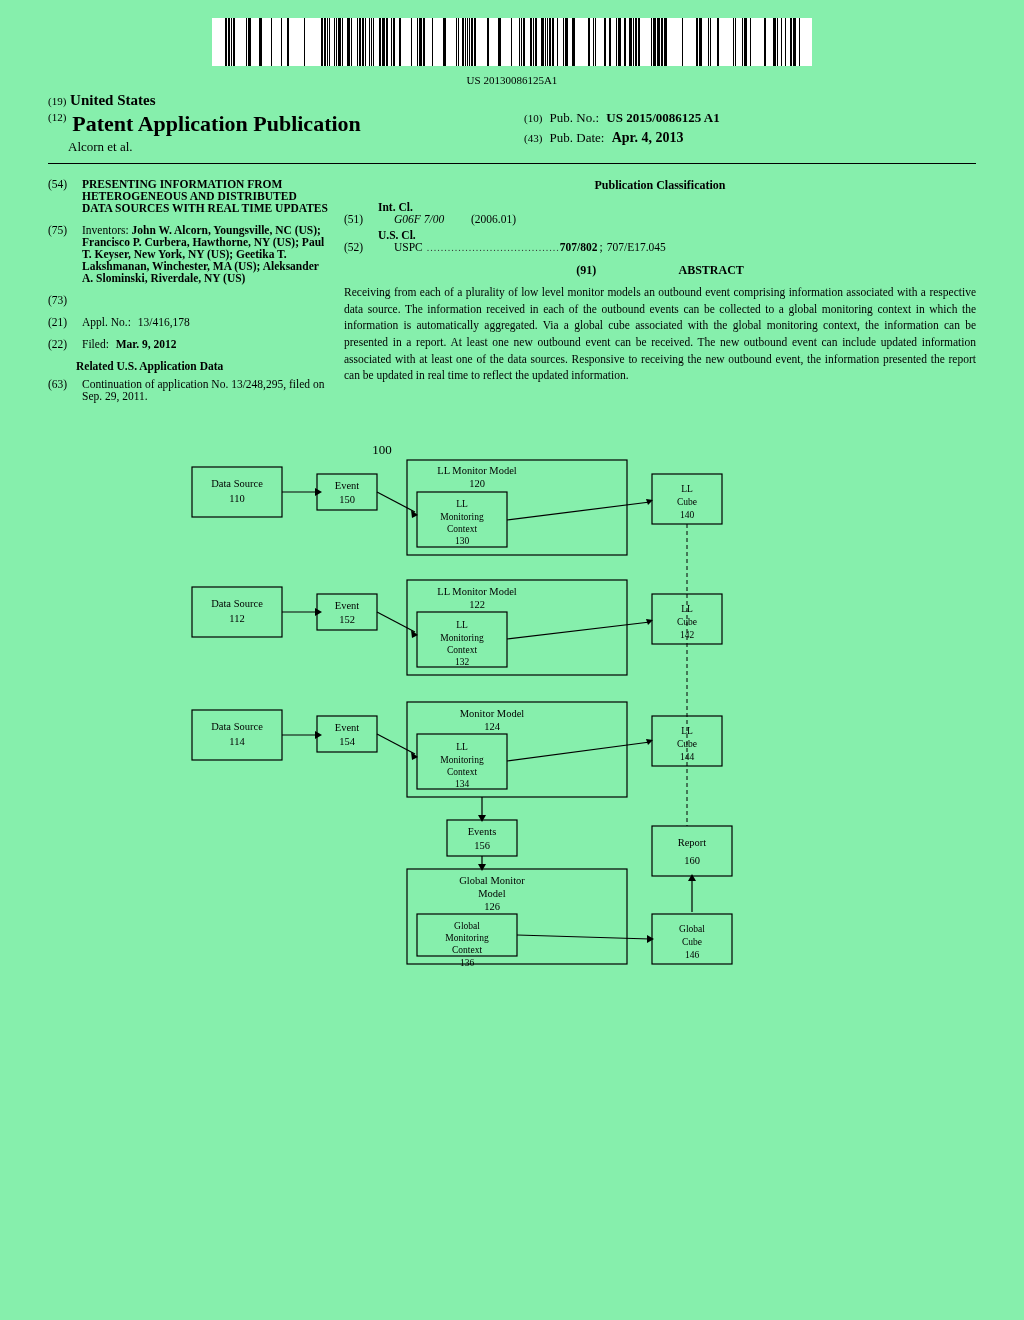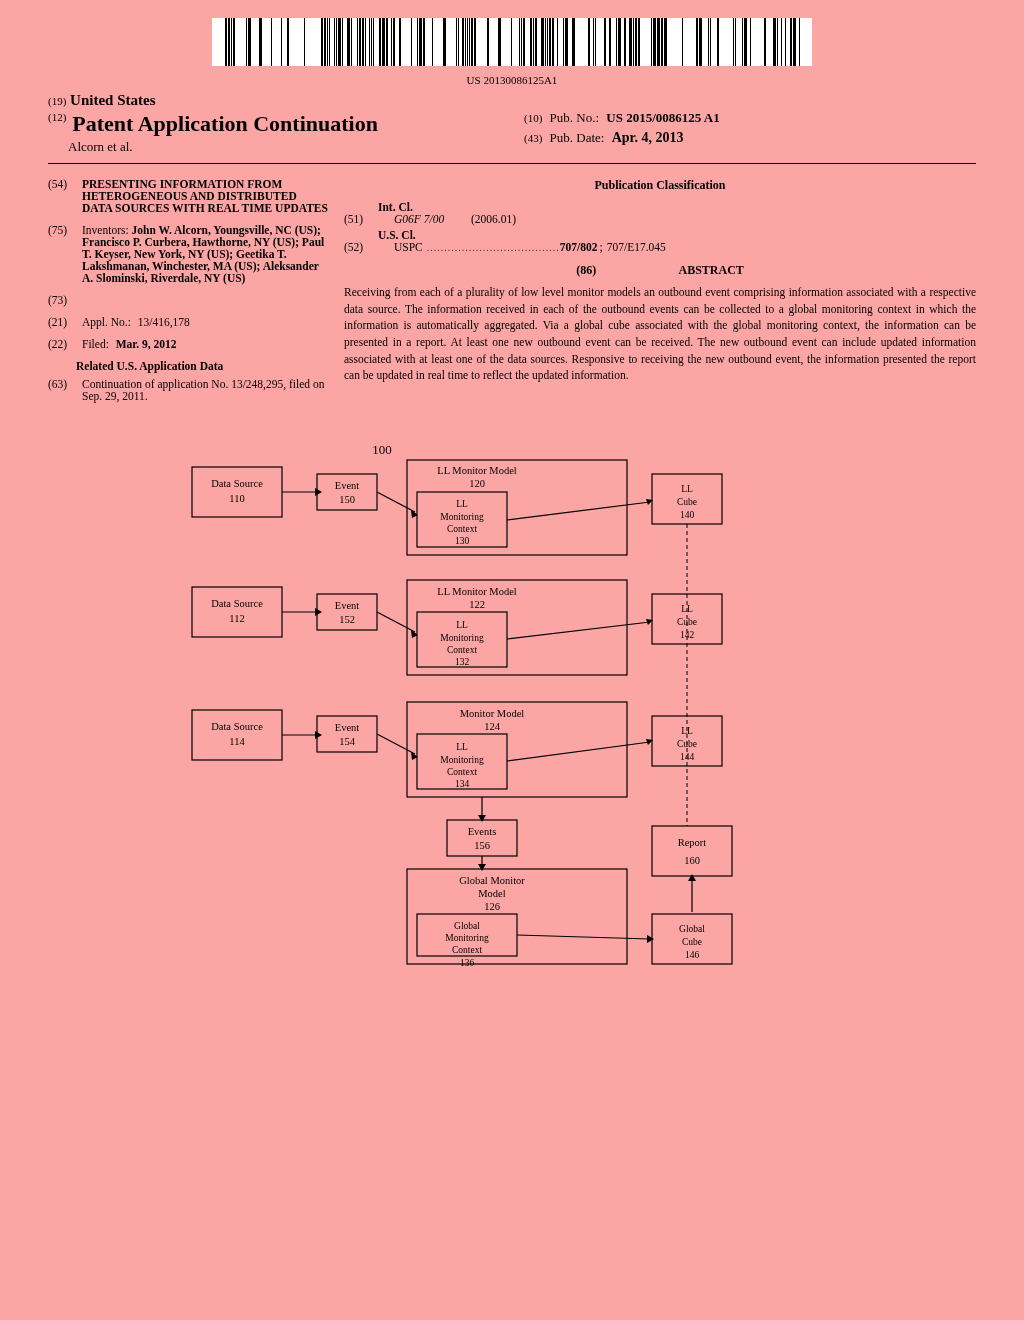--- a/index.html
+++ b/index.html
@@ -7,21 +7,21 @@
       background: #fff;
       font-family: 'Times New Roman', Times, serif;
       font-size: 12px;
       color: #000;
       width: 1024px;
       min-height: 1320px;
     }
     .page {
       width: 1024px;
       min-height: 1320px;
-      background: #fca5a5;
+      background: #86efac;
       padding: 0;
       position: relative;
     }
     
     .barcode-area {
       text-align: center;
       padding: 18px 0 4px 0;
     }
     .barcode-svg {
       display: inline-block;
@@ -240,21 +240,21 @@
   </div>
 
   <div class="header-section">
     <div class="header-left">
       <div style="font-size:15px; margin-bottom:2px;">
         <span style="font-size:11px;">(19)</span>
         <span style="font-size:15px; font-weight:bold;">United States</span>
       </div>
       <div style="display:flex; align-items:flex-start; gap:6px; margin-bottom:2px;">
         <span style="font-size:11px;">(12)</span>
-        <span style="font-size:22px; font-weight:bold;">Patent Application Continuation</span>
+        <span style="font-size:22px; font-weight:bold;">Patent Application Publication</span>
       </div>
       <div style="font-size:13px; padding-left:20px;">
         <span>Alcorn et al.</span>
       </div>
     </div>
     <div class="header-right">
       <div class="pub-no-line">
         <span style="font-size:11px;">(10)</span>
         <span style="margin-left:4px;">Pub. No.:</span>
         <span style="margin-left:4px; font-weight:bold; font-size:13px;">US 2015/0086125 A1</span>
@@ -341,21 +341,21 @@
             <span style="margin-left:16px;">USPC</span>
             <span style="margin-left:4px; letter-spacing:1px; font-size:10px; color:#333;">......................................</span>
             <span style="font-weight:bold;">707/802</span>
             <span style="margin-left:2px;">;</span>
             <span style="margin-left:4px;">707/E17.045</span>
           </div>
         </div>
       </div>
 
       <div class="abstract-title">
-        <span style="margin-right:80px;">(86)</span>
+        <span style="margin-right:80px;">(91)</span>
         <span>ABSTRACT</span>
       </div>
       <div class="abstract-text">Receiving from each of a plurality of low level monitor models an outbound event comprising information associated with a respective data source. The information received in each of the outbound events can be collected to a global monitoring context in which the information is automatically aggregated. Via a global cube associated with the global monitoring context, the information can be presented in a report. At least one new outbound event can be received. The new outbound event can include updated information associated with at least one of the data sources. Responsive to receiving the new outbound event, the information presented the report can be updated in real time to reflect the updated information.</div>
     </div>
   </div>
 
   <div class="diagram-area">
     <svg class="diagram-svg" width="660" height="560" viewBox="0 0 660 560">
 
       <text x="200" y="22" font-family="Times New Roman" font-size="13" text-anchor="middle">100</text>

